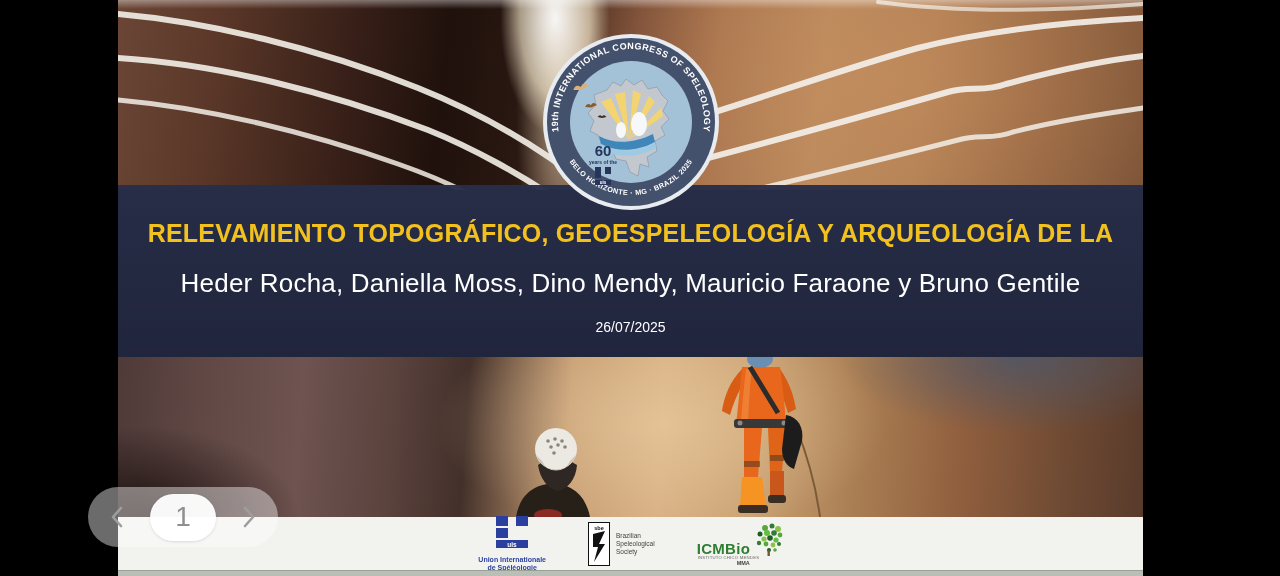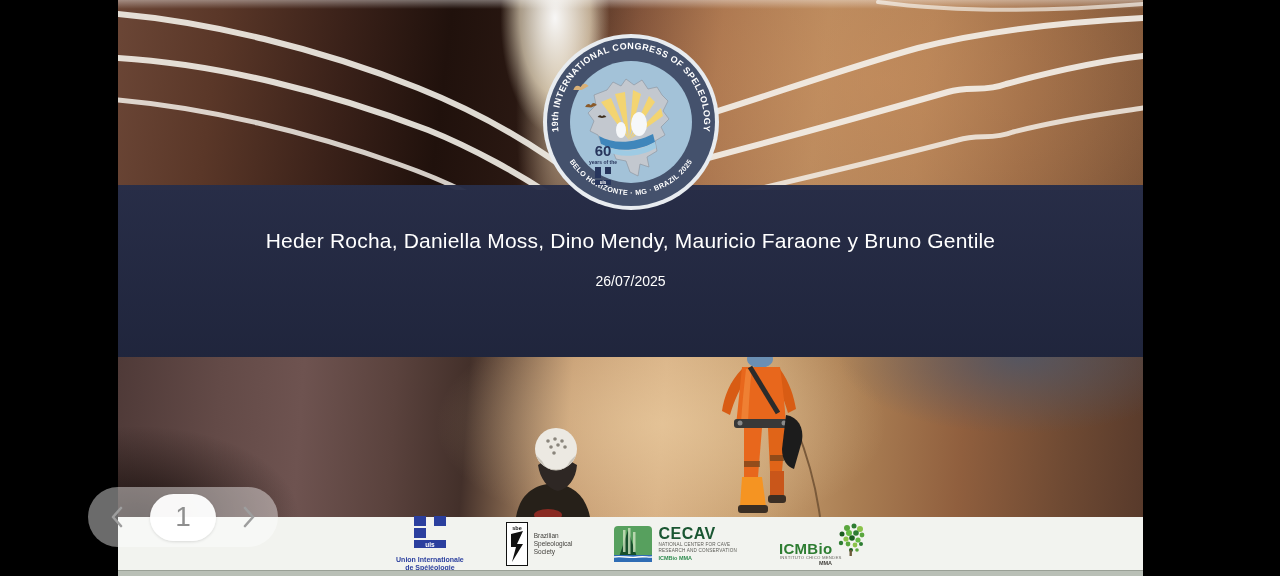--- a/index.html
+++ b/index.html
@@ -36,21 +36,21 @@
   }
   .photo-bottom svg { position:absolute; left:0; top:0; }
 
   
   .banner {
     position:absolute; left:0; top:185px; width:1025px; height:172px; z-index:2;
     background:linear-gradient(180deg, rgba(40,46,73,0.97), rgba(32,38,62,0.97));
     display:flex; flex-direction:column; align-items:center; padding-top:33px; box-sizing:border-box;
   }
   .title-line { color:#f2c11d; font-weight:bold; font-size:25px; line-height:30px; letter-spacing:0.2px; text-align:center; white-space:nowrap; }
-  .authors { margin-top:11px; color:#ffffff; font-size:21px; letter-spacing:0.2px; white-space:nowrap;text-align:center; }
+  .authors { margin-top:20px; color:#ffffff; font-size:26px; letter-spacing:0.2px; white-space:nowrap;text-align:center; }
   .date { margin-top:20px; color:#ffffff; font-size:14px; }
 
   
   .badge { position:absolute; left:423px; top:32px; width:180px; height:180px; z-index:4; }
 
   
   .sponsor-bar {
     position:absolute; left:0; top:517px; width:1025px; height:53px; z-index:3;
     background:#f2f3ef; display:flex; align-items:center; justify-content:center; gap:42px;
   }
@@ -145,20 +145,21 @@
               <circle cx="440" cy="88" r="1.8"></circle>
               <circle cx="447" cy="90" r="1.8"></circle>
             <circle cx="436" cy="96" r="1.8"></circle>
           </g>
           <ellipse cx="430" cy="158" rx="14" ry="6" fill="#8a2a22"></ellipse>
         </g>
       </svg>
     </div>
 
     <div class="banner">
+      <div class="title-line">RELEVAMIENTO TOPOGRÁFICO, GEOESPELEOLOGÍA Y ARQUEOLOGÍA DE LA</div>
       <div class="authors">Heder Rocha, Daniella Moss, Dino Mendy, Mauricio Faraone y Bruno Gentile</div>
       <div class="date">26/07/2025</div>
     </div>
 
     <div class="badge">
       <svg width="180" height="180" viewBox="0 0 180 180">
         <circle cx="90" cy="90" r="88" fill="#e8ecf0"></circle>
         <circle cx="90" cy="90" r="84" fill="#44516c"></circle>
         <circle cx="90" cy="90" r="61" fill="#a3c2d8"></circle>
         <defs>
@@ -230,37 +231,20 @@
           <text x="11" y="8" font-size="5.5" font-weight="bold" fill="#111111" text-anchor="middle">sbe</text>
           <path d="M5,12 L17,9 L11,22 L17,22 L6,40 L10,25 L5,25 Z" fill="#111111"></path>
         </svg>
         <div class="sbe-caption">
           <div>Brazilian</div>
           <div>Speleological</div>
           <div>Society</div>
         </div>
       </div>
 
-      <div class="sponsor">
-        <svg width="38" height="36" viewBox="0 0 38 36">
-          <rect x="0" y="0" width="38" height="36" rx="4" fill="#57a05e"></rect>
-          <path d="M4,34 L14,4 L24,34 Z" fill="#174f2b"></path>
-          <rect x="9" y="4" width="2.5" height="22" fill="#cfe3c0" opacity="0.8"></rect>
-          <rect x="14" y="2" width="2.5" height="26" fill="#cfe3c0" opacity="0.8"></rect>
-          <rect x="19" y="6" width="2.5" height="20" fill="#cfe3c0" opacity="0.8"></rect>
-          <rect x="0" y="29" width="38" height="7" fill="#2f6db5"></rect>
-          <path d="M0,31 C8,29.5 16,32.5 24,31 C30,30 34,31.5 38,31" stroke="#ffffff" stroke-width="1.4" fill="none"></path>
-        </svg>
-        <div class="cecav-text">
-          <div class="cecav-title">CECAV</div>
-          <div class="cecav-caption">NATIONAL CENTER FOR CAVE</div>
-          <div class="cecav-caption">RESEARCH AND CONSERVATION</div>
-          <div class="cecav-sub">ICMBio  MMA</div>
-        </div>
-      </div>
 
       <div class="icmbio-wrap">
         <svg class="icmbio-tree" width="46" height="34" viewBox="0 0 46 34">
           <g>
             <circle cx="28" cy="6" r="3" fill="#5aa63e"></circle>
               <circle cx="35" cy="4" r="2.5" fill="#2e7d32"></circle>
             <circle cx="41" cy="7" r="3" fill="#8bc34a"></circle>
               <circle cx="23" cy="12" r="2.5" fill="#1b5e20"></circle>
             <circle cx="30" cy="11" r="3" fill="#66bb44"></circle>
               <circle cx="37" cy="11" r="2.8" fill="#2e7d32"></circle>

